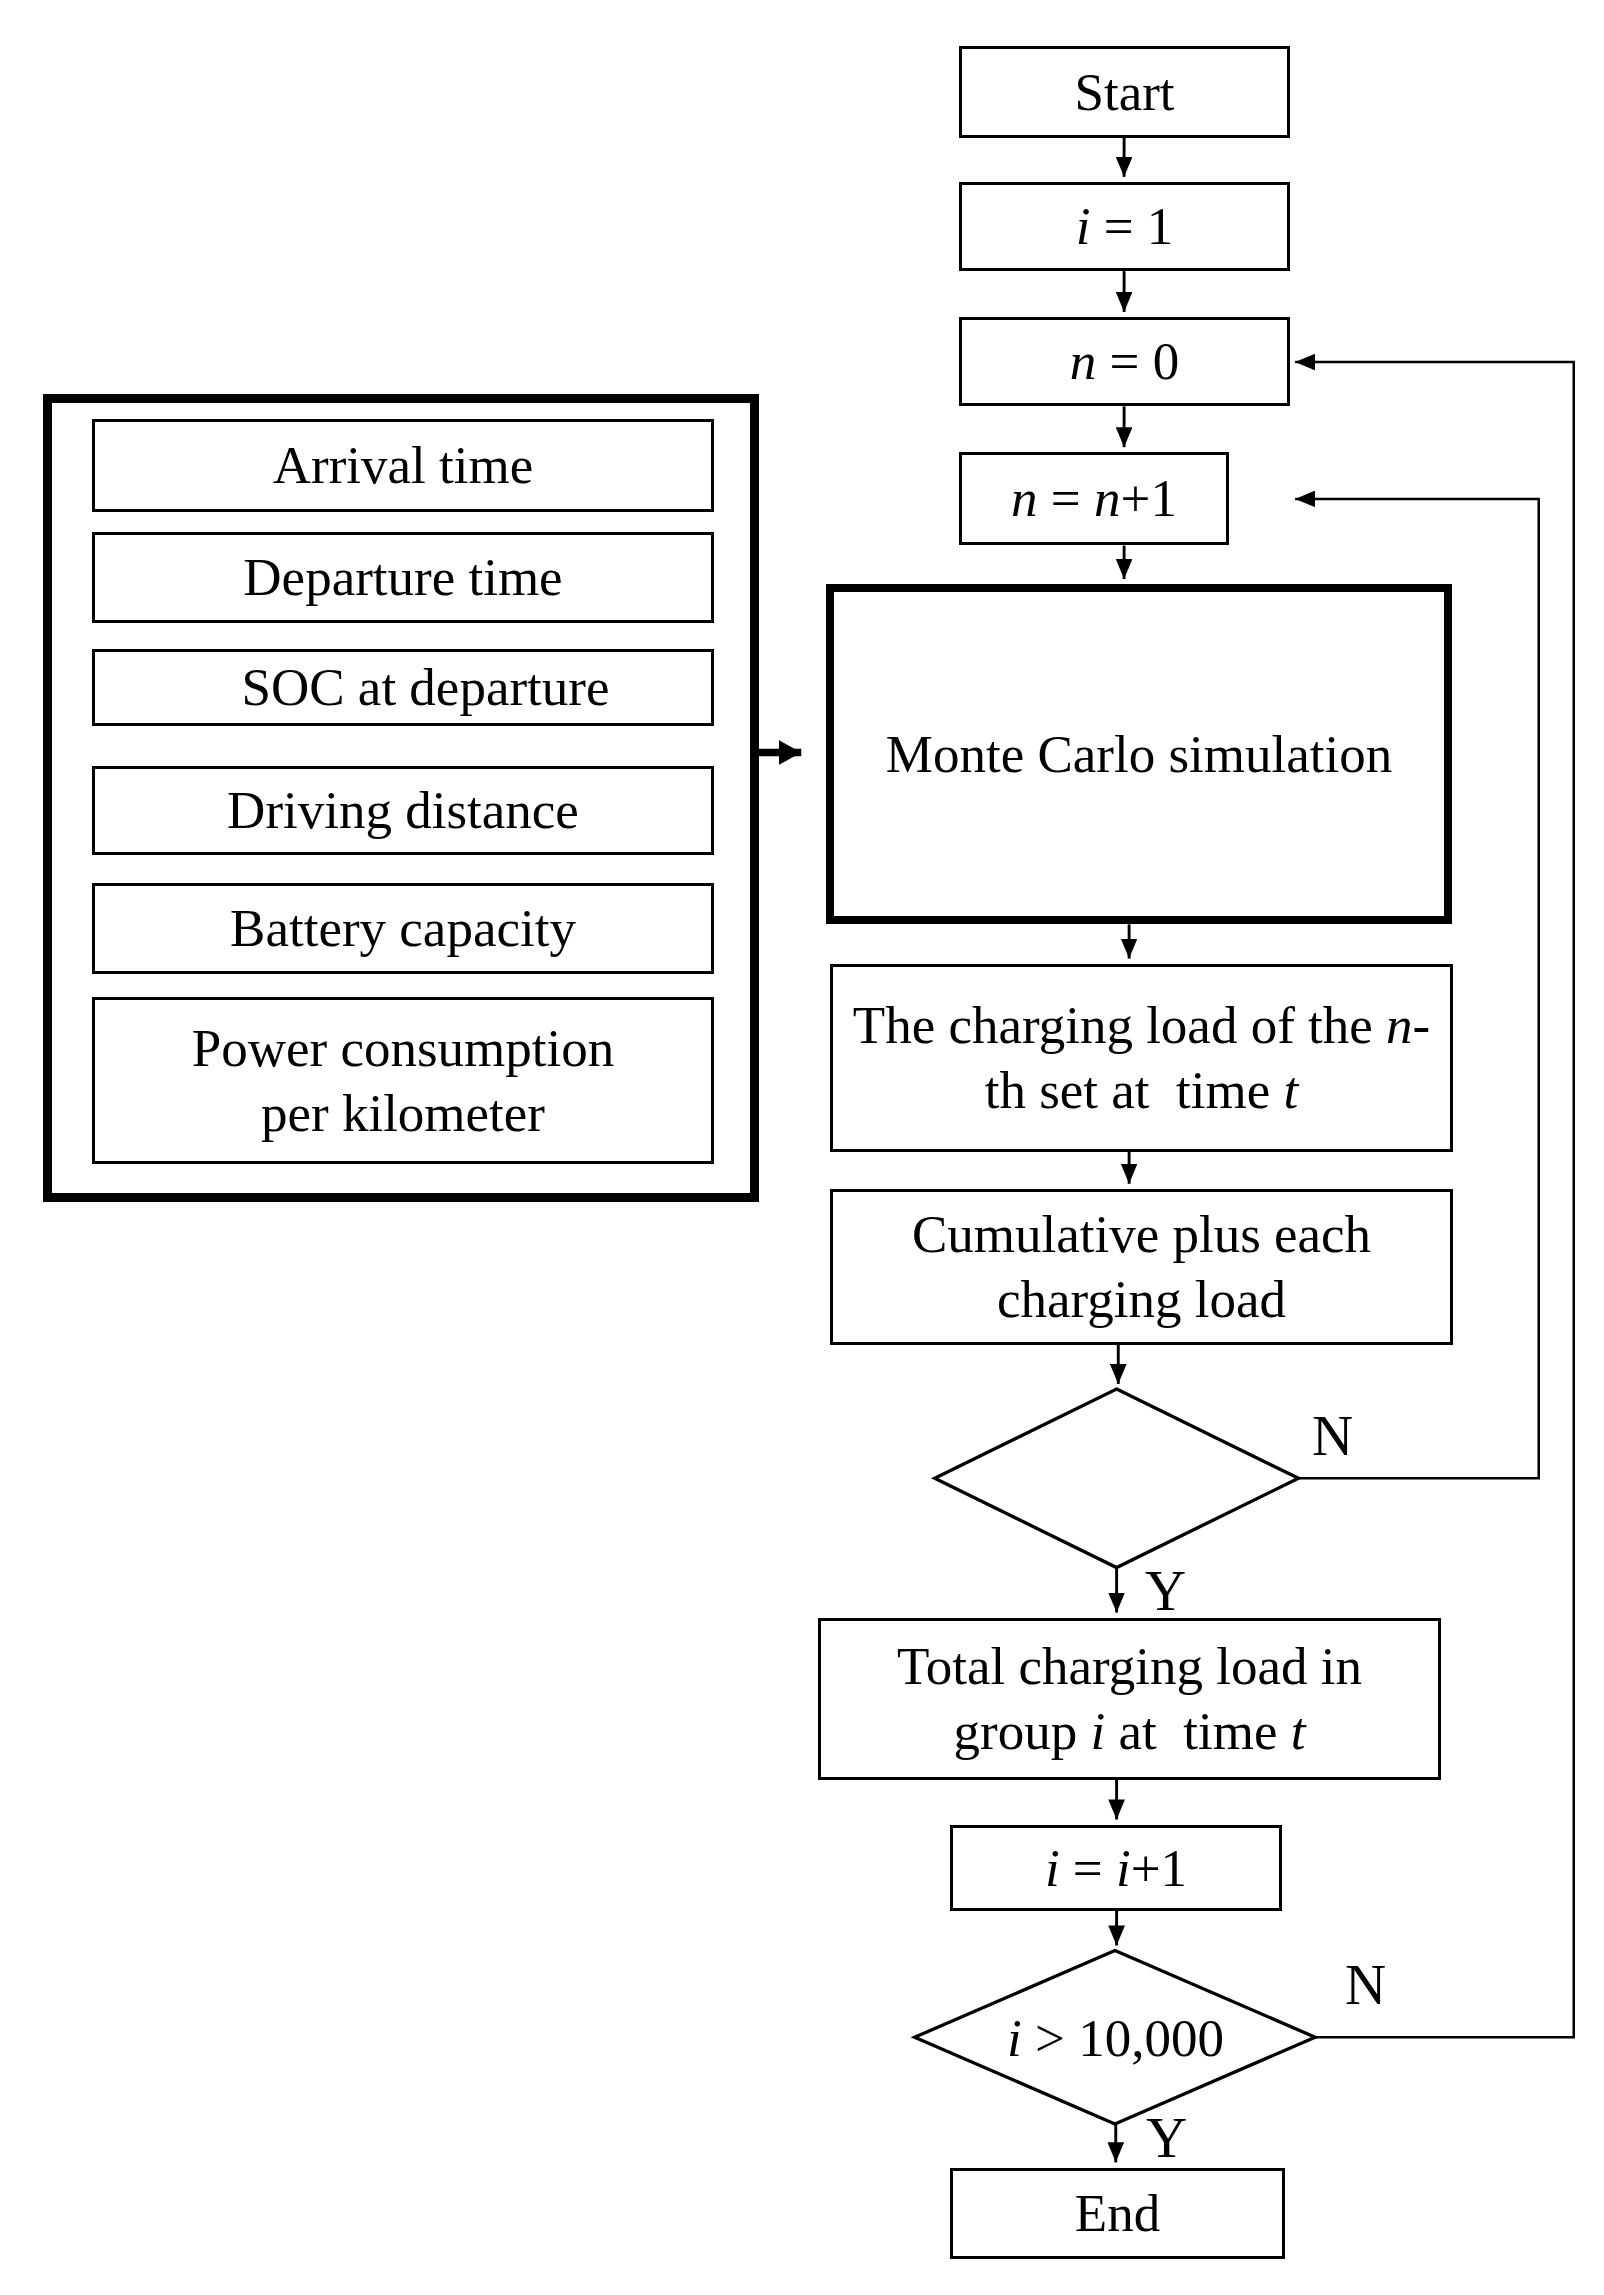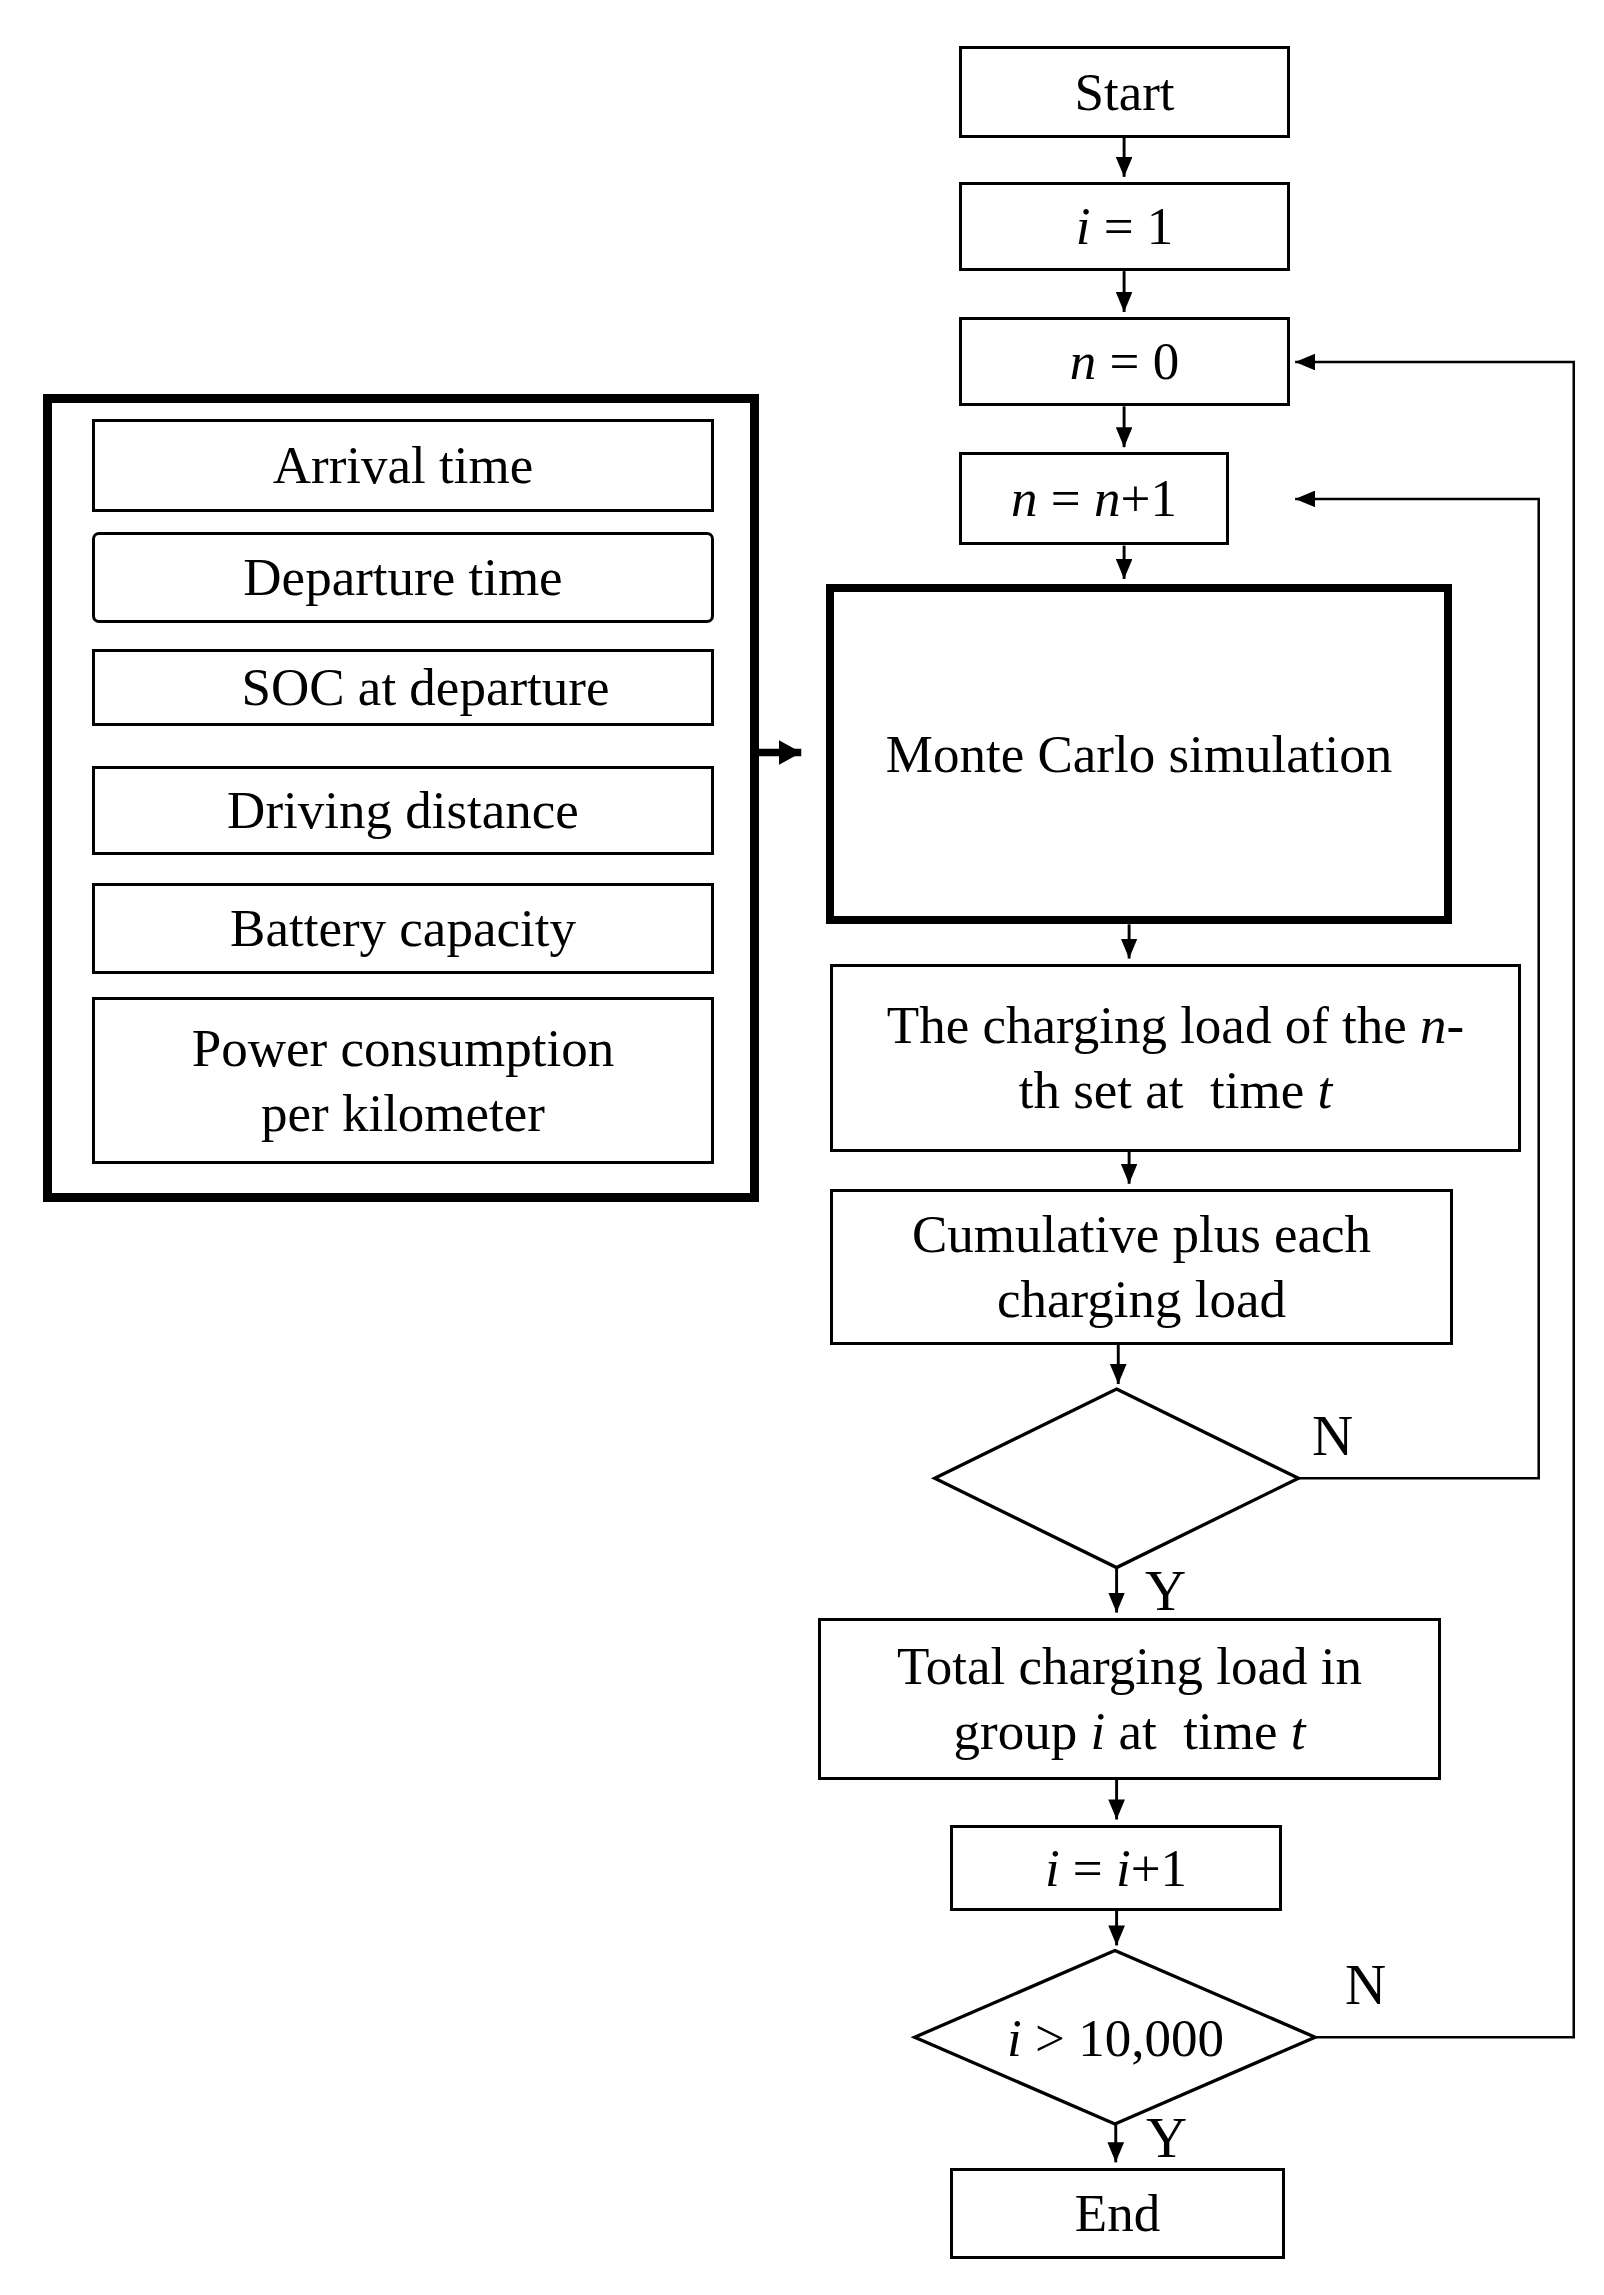--- a/index.html
+++ b/index.html
@@ -76,21 +76,21 @@
 
     <polygon points="1338,1665 1556,1772 1338,1879 1120,1772" fill="#ffffff" stroke="#000" stroke-width="4"></polygon>
     <polygon points="1336,2338 1576,2442 1336,2546 1096,2442" fill="#ffffff" stroke="#000" stroke-width="4"></polygon>
   </svg>
 
   <div class="panel" style="left:43px;top:394px;width:716px;height:808px;"></div>
 
   <div class="node" style="left:92px;top:419px;width:622px;height:93px;">
     <span class="txt"><span>Arrival time</span></span>
   </div>
-  <div class="node" style="left:92px;top:532px;width:622px;height:91px;border-radius:7px;">
+  <div class="node" style="left:92px;top:532px;width:622px;height:91px;">
     <span class="txt"><span>Departure time</span></span>
   </div>
   <div class="node" style="left:92px;top:649px;width:622px;height:77px;padding-left:45px;">
     <span class="txt"><span>SOC at departure</span></span>
   </div>
   <div class="node" style="left:92px;top:766px;width:622px;height:89px;">
     <span class="txt"><span>Driving distance</span></span>
   </div>
   <div class="node" style="left:92px;top:883px;width:622px;height:91px;">
     <span class="txt"><span>Battery capacity</span></span>
@@ -112,21 +112,21 @@
   </div>
 
   <div class="node" style="left:959px;top:452px;width:270px;height:93px;">
     <span class="txt"><span style="font-style: italic;">n</span><span> = </span><span style="font-style: italic;">n</span><span>+1</span></span>
   </div>
 
   <div class="node thick" style="left:826px;top:584px;width:626px;height:340px;">
     <span class="txt"><span>Monte Carlo simulation</span></span>
   </div>
 
-  <div class="node mw700" style="left:830px;top:964px;width:691px;height:188px;">
+  <div class="node mw700" style="left:830px;top:964px;width:623px;height:188px;">
     <span class="txt"><span>The charging load of the </span><span style="font-style: italic;">n</span><span>-th set at  time </span><span style="font-style: italic;">t</span></span>
   </div>
 
   <div class="node mw700" style="left:830px;top:1189px;width:623px;height:156px;">
     <span class="txt"><span>Cumulative plus each charging load</span></span>
   </div>
 
 
   <div class="node mw660" style="left:818px;top:1618px;width:623px;height:162px;">
     <span class="txt"><span>Total charging load in group </span><span style="font-style: italic;">i</span><span> at  time </span><span style="font-style: italic;">t</span></span>

